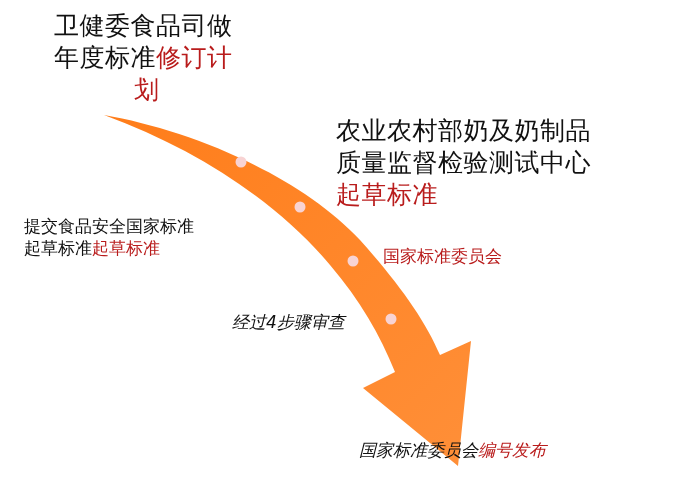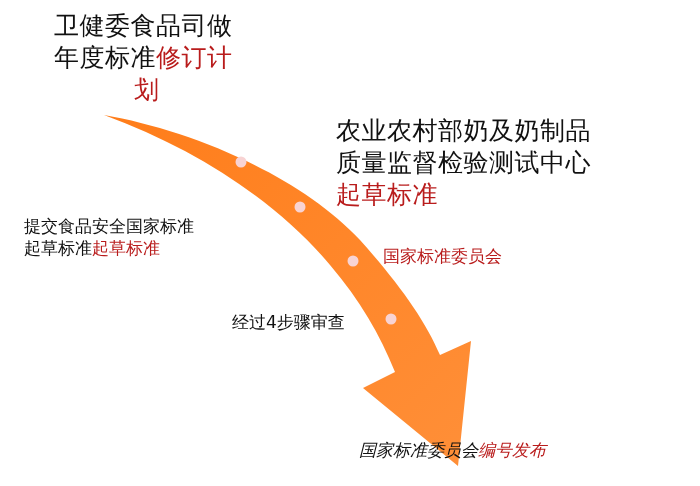--- a/index.html
+++ b/index.html
@@ -8,21 +8,21 @@
   .canvas { position:absolute; left:0; top:0; width:700px; height:486px; }
   .label { position:absolute; color:#111111; white-space:nowrap; }
   .red { color:#b91c1c; }
   .big { font-size:25px; line-height:32px; letter-spacing:0.5px; }
   .mid { font-size:17px; line-height:22px; }
   #lbl-plan { left:54px; top:10px; }
   #lbl-plan .line3 { display:block; padding-left:80px; }
   #lbl-draft { left:336px; top:115px; }
   #lbl-review1 { left:24px; top:215px; }
   #lbl-public { left:383px; top:245px; }
-  #lbl-4steps { left:232px; top:311px; }
+  #lbl-4steps { left:232px; top:311px;font-style:italic; }
   #lbl-publish { left:359px; top:439px;font-style:italic; }
 </style>
 </head>
 <body>
 
 <svg class="canvas" viewBox="0 0 700 486" width="700" height="486">
   <defs>
     <linearGradient id="arrowGrad" x1="0" y1="0" x2="1" y2="1">
       <stop offset="0" stop-color="#ff7d1a"></stop>
       <stop offset="1" stop-color="#ff8f38"></stop>

